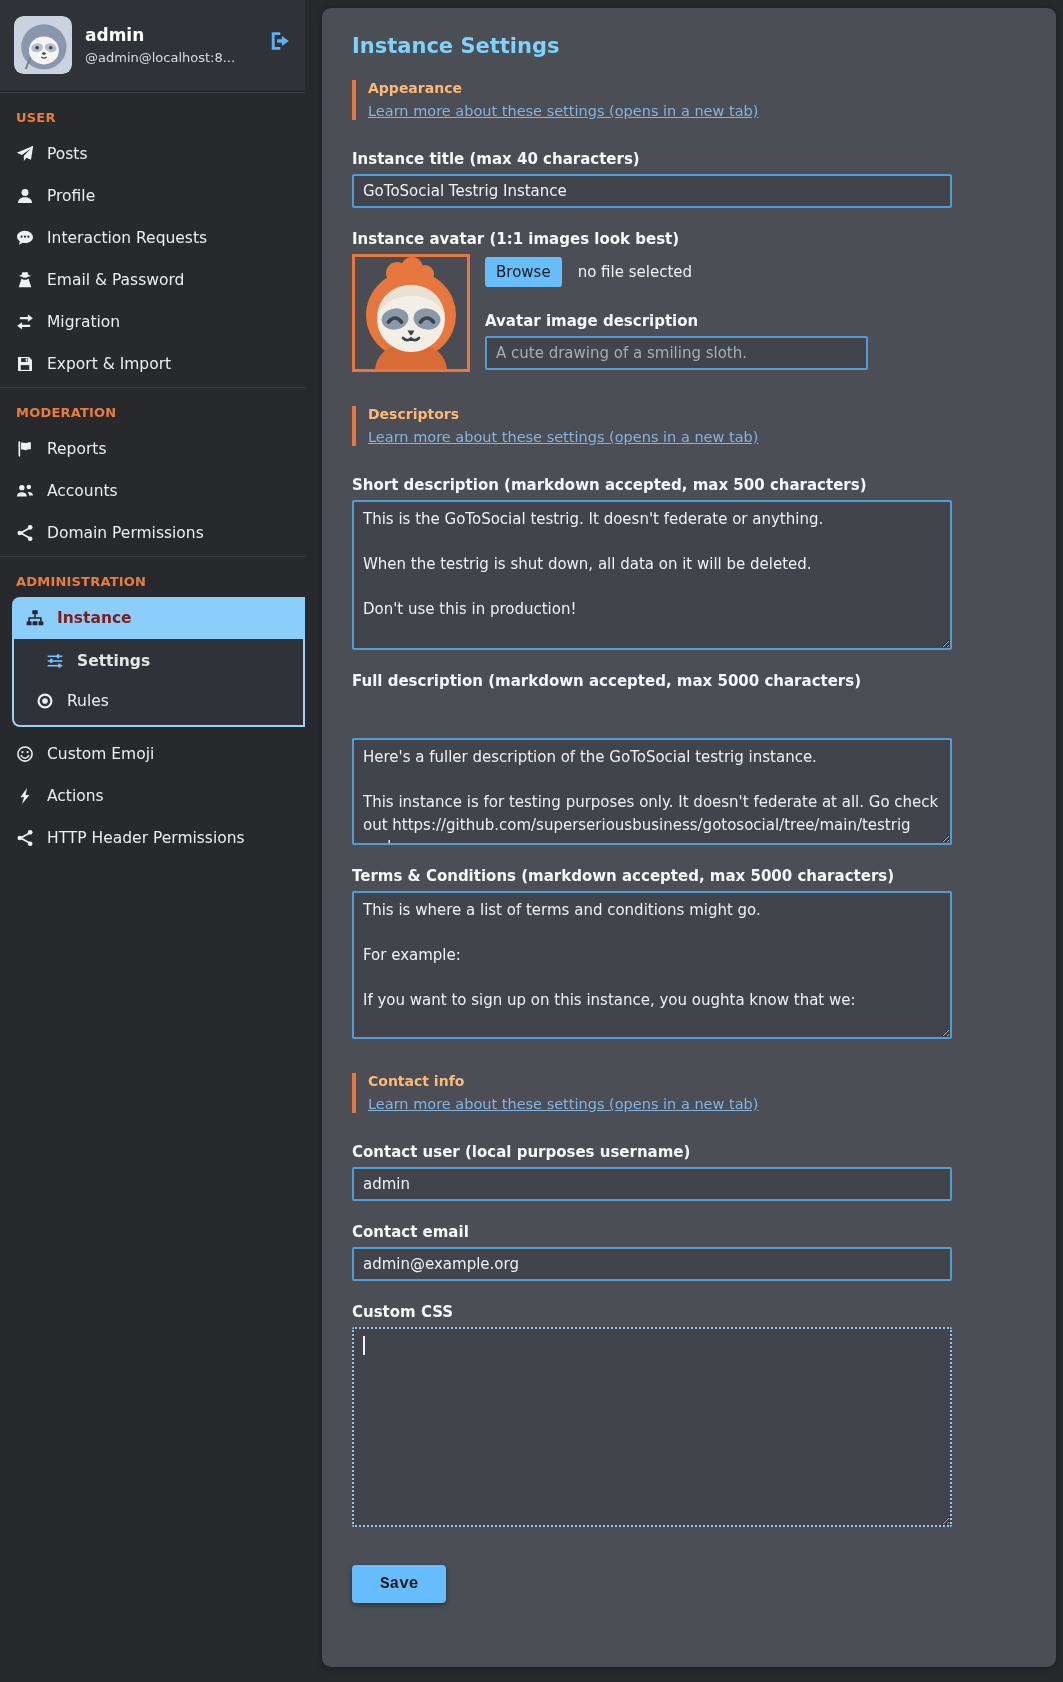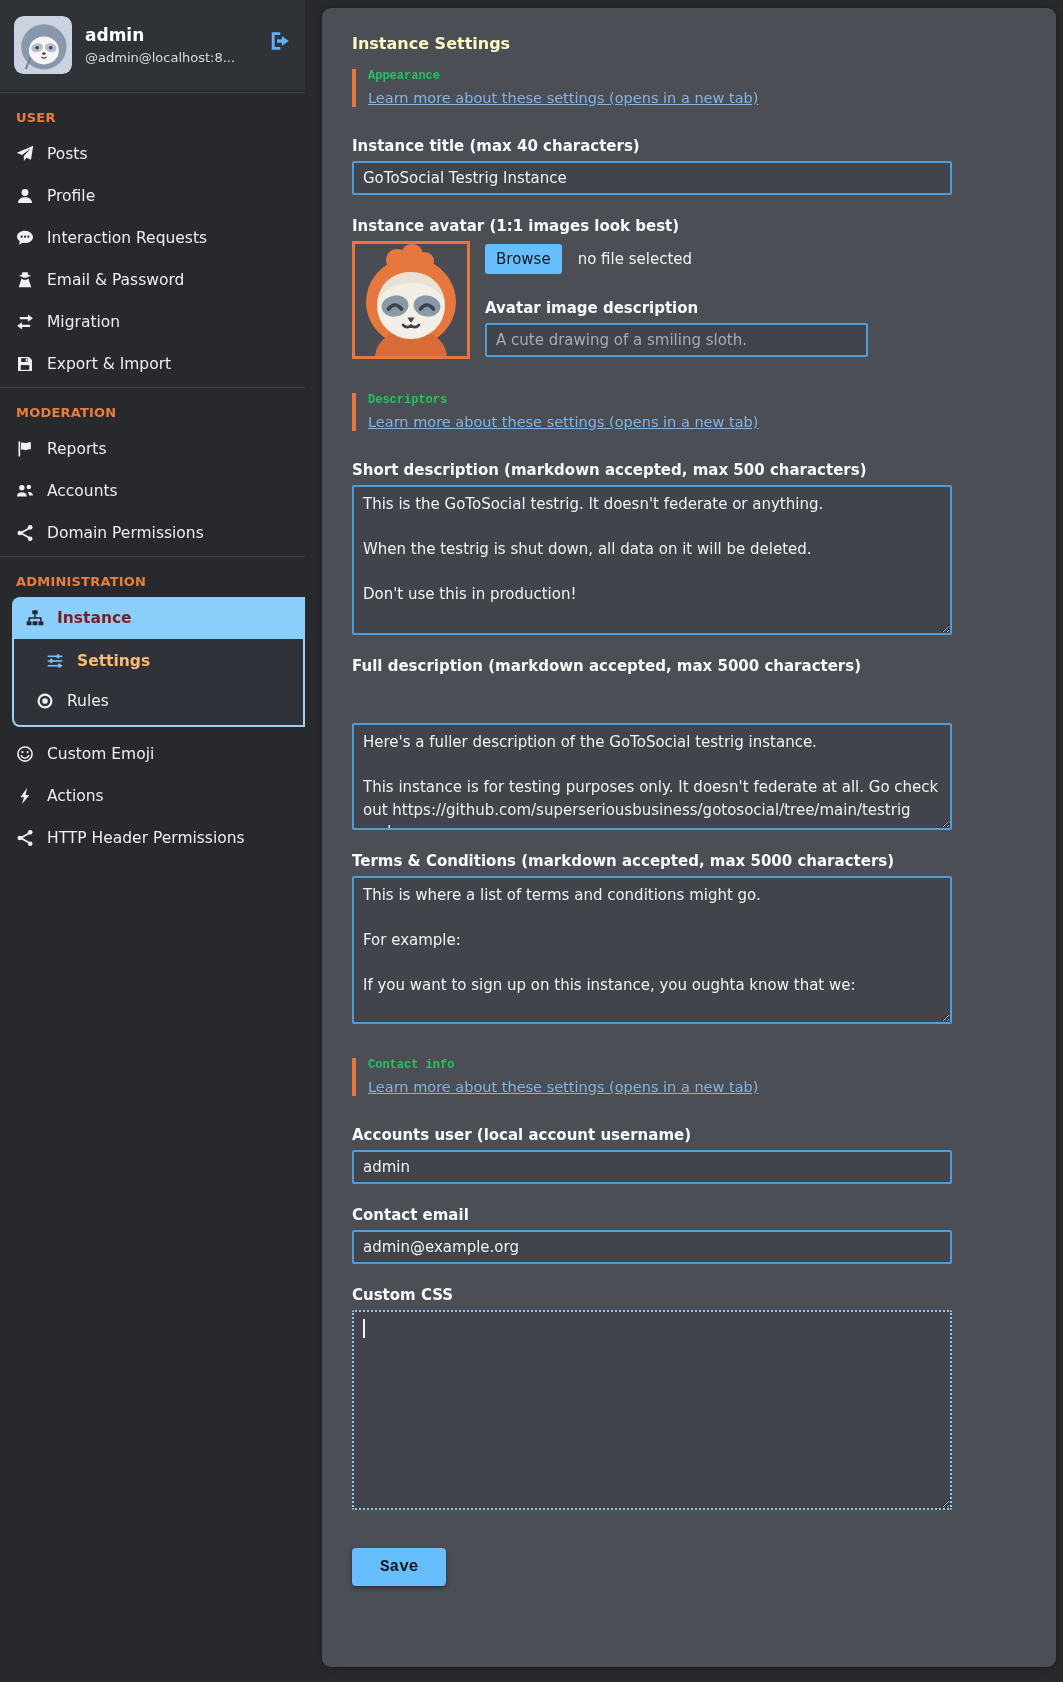--- a/index.html
+++ b/index.html
@@ -36,34 +36,34 @@
   .nav-item.selected {
     background:#8bcdfb; color:#7f1d1d; font-weight:bold;
     border-radius:8px 0 0 0; padding:12px 14px;text-align:right;
   }
   .nav-item.selected .ico { color:#24262b; }
   .submenu {
     background:#2f3238; border:2px solid #9fd0f5; border-top:none;
     border-radius:0 0 0 8px; padding:2px 0 4px 0;
   }
   .nav-item.sub { padding:11px 14px 11px 22px; }
-  .nav-item.sub.active { color:#fdba74; font-weight:bold;padding-left:32px; }
+  .nav-item.sub.active { color:#e5e5e5; font-weight:bold;padding-left:32px; }
   .nav-item.sub.active .ico { color:#79c2fb; }
   .after-group { margin-top:6px; }
   
   .panel {
     background:#4b4e55; border-radius:9px;
     margin:8px 7px 15px 17px; width:734px; min-height:1659px;
     padding:26px 30px 24px 30px;
     box-shadow:0 1px 6px rgba(0,0,0,.35);
   }
-  .page-title { font-size:16px; font-weight:bold; color:#fef9c3; margin-bottom:16px; }
+  .page-title { font-size:21px; font-weight:bold; color:#7dd3fc; margin-bottom:22px; }
   .section-header { border-left:4px solid #e8763f; padding-left:12px; margin:34px 0 30px 0; }
   .section-header:first-of-type { margin-top:0; }
-  .section-header h2 { font-size:12px; font-weight:bold; color:#22c55e; margin-bottom:5px;font-family:Liberation Mono, monospace; }
+  .section-header h2 { font-size:14px; font-weight:bold; color:#fdba74; margin-bottom:5px; }
   .learn-link { color:#83b4e2; font-size:14.5px; text-decoration:underline; cursor:pointer; }
   .field { margin-bottom:22px; width:600px; }
   .field-label { display:block; font-size:15px; font-weight:bold; color:#f7f8f9; margin-bottom:6px; }
   .txt-input, textarea {
     width:100%; background:#41444b; border:2px solid #4f9ddb; border-radius:2px;
     color:#f0f2f4; font-size:15px; padding:6px 9px;
     font-family:"DejaVu Sans","Liberation Sans",sans-serif;
   }
   .txt-input { height:34px; }
   textarea { line-height:1.5; resize:both; display:block; }
@@ -370,21 +370,21 @@
 
 If you want to sign up on this instance, you oughta know that we:</textarea>
   </div>
 
   <div class="section-header">
     <h2>Contact info</h2>
     <a class="learn-link">Learn more about these settings (opens in a new tab)</a>
   </div>
 
   <div class="field">
-    <label class="field-label">Accounts user (local account username)</label>
+    <label class="field-label">Contact user (local purposes username)</label>
     <input class="txt-input" type="text" value="admin" style="">
   </div>
 
   <div class="field">
     <label class="field-label">Contact email</label>
     <input class="txt-input" type="text" value="admin@example.org" style="">
   </div>
 
   <div class="field">
     <label class="field-label">Custom CSS</label>

